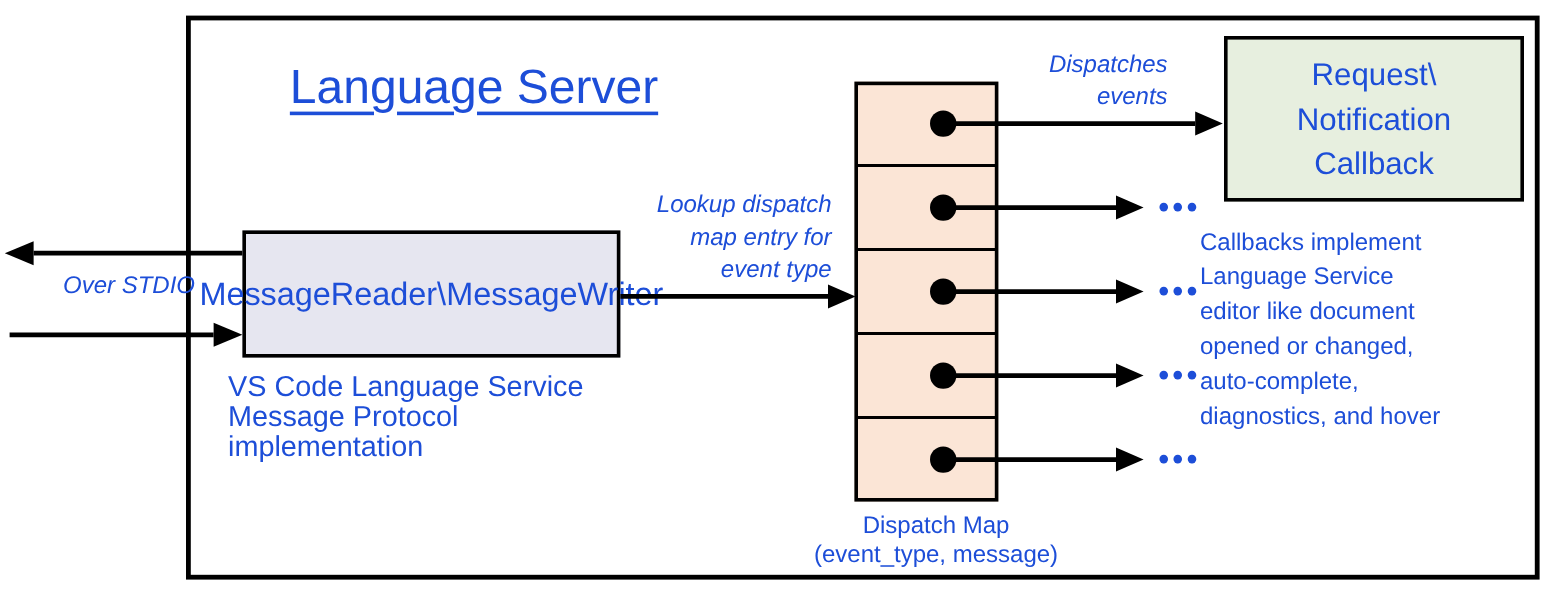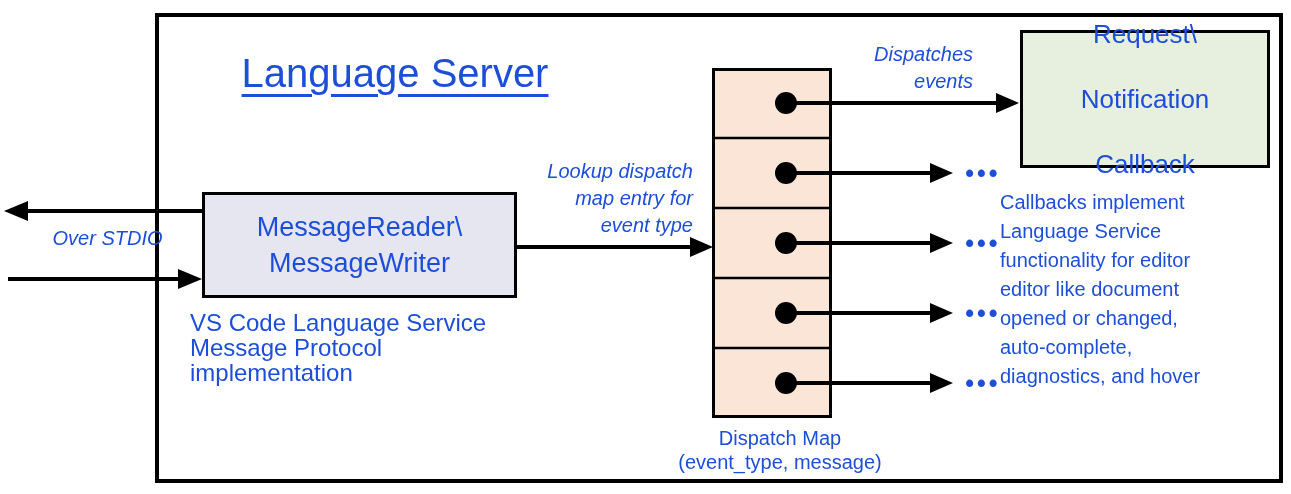--- a/index.html
+++ b/index.html
@@ -11,21 +11,21 @@
 
   .outer-box { left:155px; top:13px; width:1128px; height:470px;
     border:4px solid #000; background:transparent; }
 
   .title { left:225px; top:50px; width:340px; text-align:center;
     font-size:40px; line-height:46px; font-weight:400;
     text-decoration:underline; text-decoration-thickness:3px; text-underline-offset:7px; }
 
   .reader-box { left:202px; top:192px; width:315px; height:106px;
     background:#E6E6F0; border:3px solid #000;
-    display:flex; flex-direction:column; justify-content:center; align-items:center;
+    display:flex; flex-direction:row; justify-content:center; align-items:center;
     font-size:27px; line-height:36px; text-align:center; }
 
   .reader-caption { left:190px; top:310px; width:350px; 
     font-size:24px; line-height:25px; }
 
   .io-label { left:25px; top:226px; width:165px; text-align:center;
     font-style:italic; font-size:20px; line-height:25px; }
 
   .lookup-label { left:513px; top:158px; width:180px; text-align:right;
     font-style:italic; font-size:20px; line-height:27px; }
@@ -35,21 +35,21 @@
 
   .dispatch-map { left:712px; top:68px; width:120px; height:350px;
     background:#FBE5D6; border:3px solid #000; }
 
   .map-caption { left:655px; top:426px; width:250px; text-align:center;
     font-size:20px; line-height:24px; }
 
   .callback-box { left:1020px; top:30px; width:250px; height:138px;
     background:#E7EFDF; border:3px solid #000;
     display:flex; flex-direction:column; justify-content:center; align-items:center;
-    font-size:26px; line-height:37px; text-align:center;gap:28px; }
+    font-size:26px; line-height:37px; text-align:center; }
 
   .callbacks-note { left:1000px; top:188px; width:284px; 
     font-size:20px; line-height:29px; }
 
   .ellipsis { width:52px; height:28px; line-height:26px; text-align:center;
     font-size:25px; font-weight:bold; letter-spacing:3px; }
   .el2 { left:957px; top:160px; }
   .el3 { left:957px; top:230px; }
   .el4 { left:957px; top:300px; }
   .el5 { left:957px; top:370px; }
@@ -100,21 +100,20 @@
 
   <div class="abs callback-box">
     <div>Request\</div>
     <div>Notification</div>
     <div>Callback</div>
   </div>
 
   <div class="abs callbacks-note">
     <div>Callbacks implement</div>
     <div>Language Service</div>
-    <div>functionality for editor</div>
     <div>editor like document</div>
     <div>opened or changed,</div>
     <div>auto-complete,</div>
     <div>diagnostics, and hover</div>
   </div>
 
   <div class="abs ellipsis el2">•••</div>
   <div class="abs ellipsis el3">•••</div>
   <div class="abs ellipsis el4">•••</div>
   <div class="abs ellipsis el5">•••</div>

